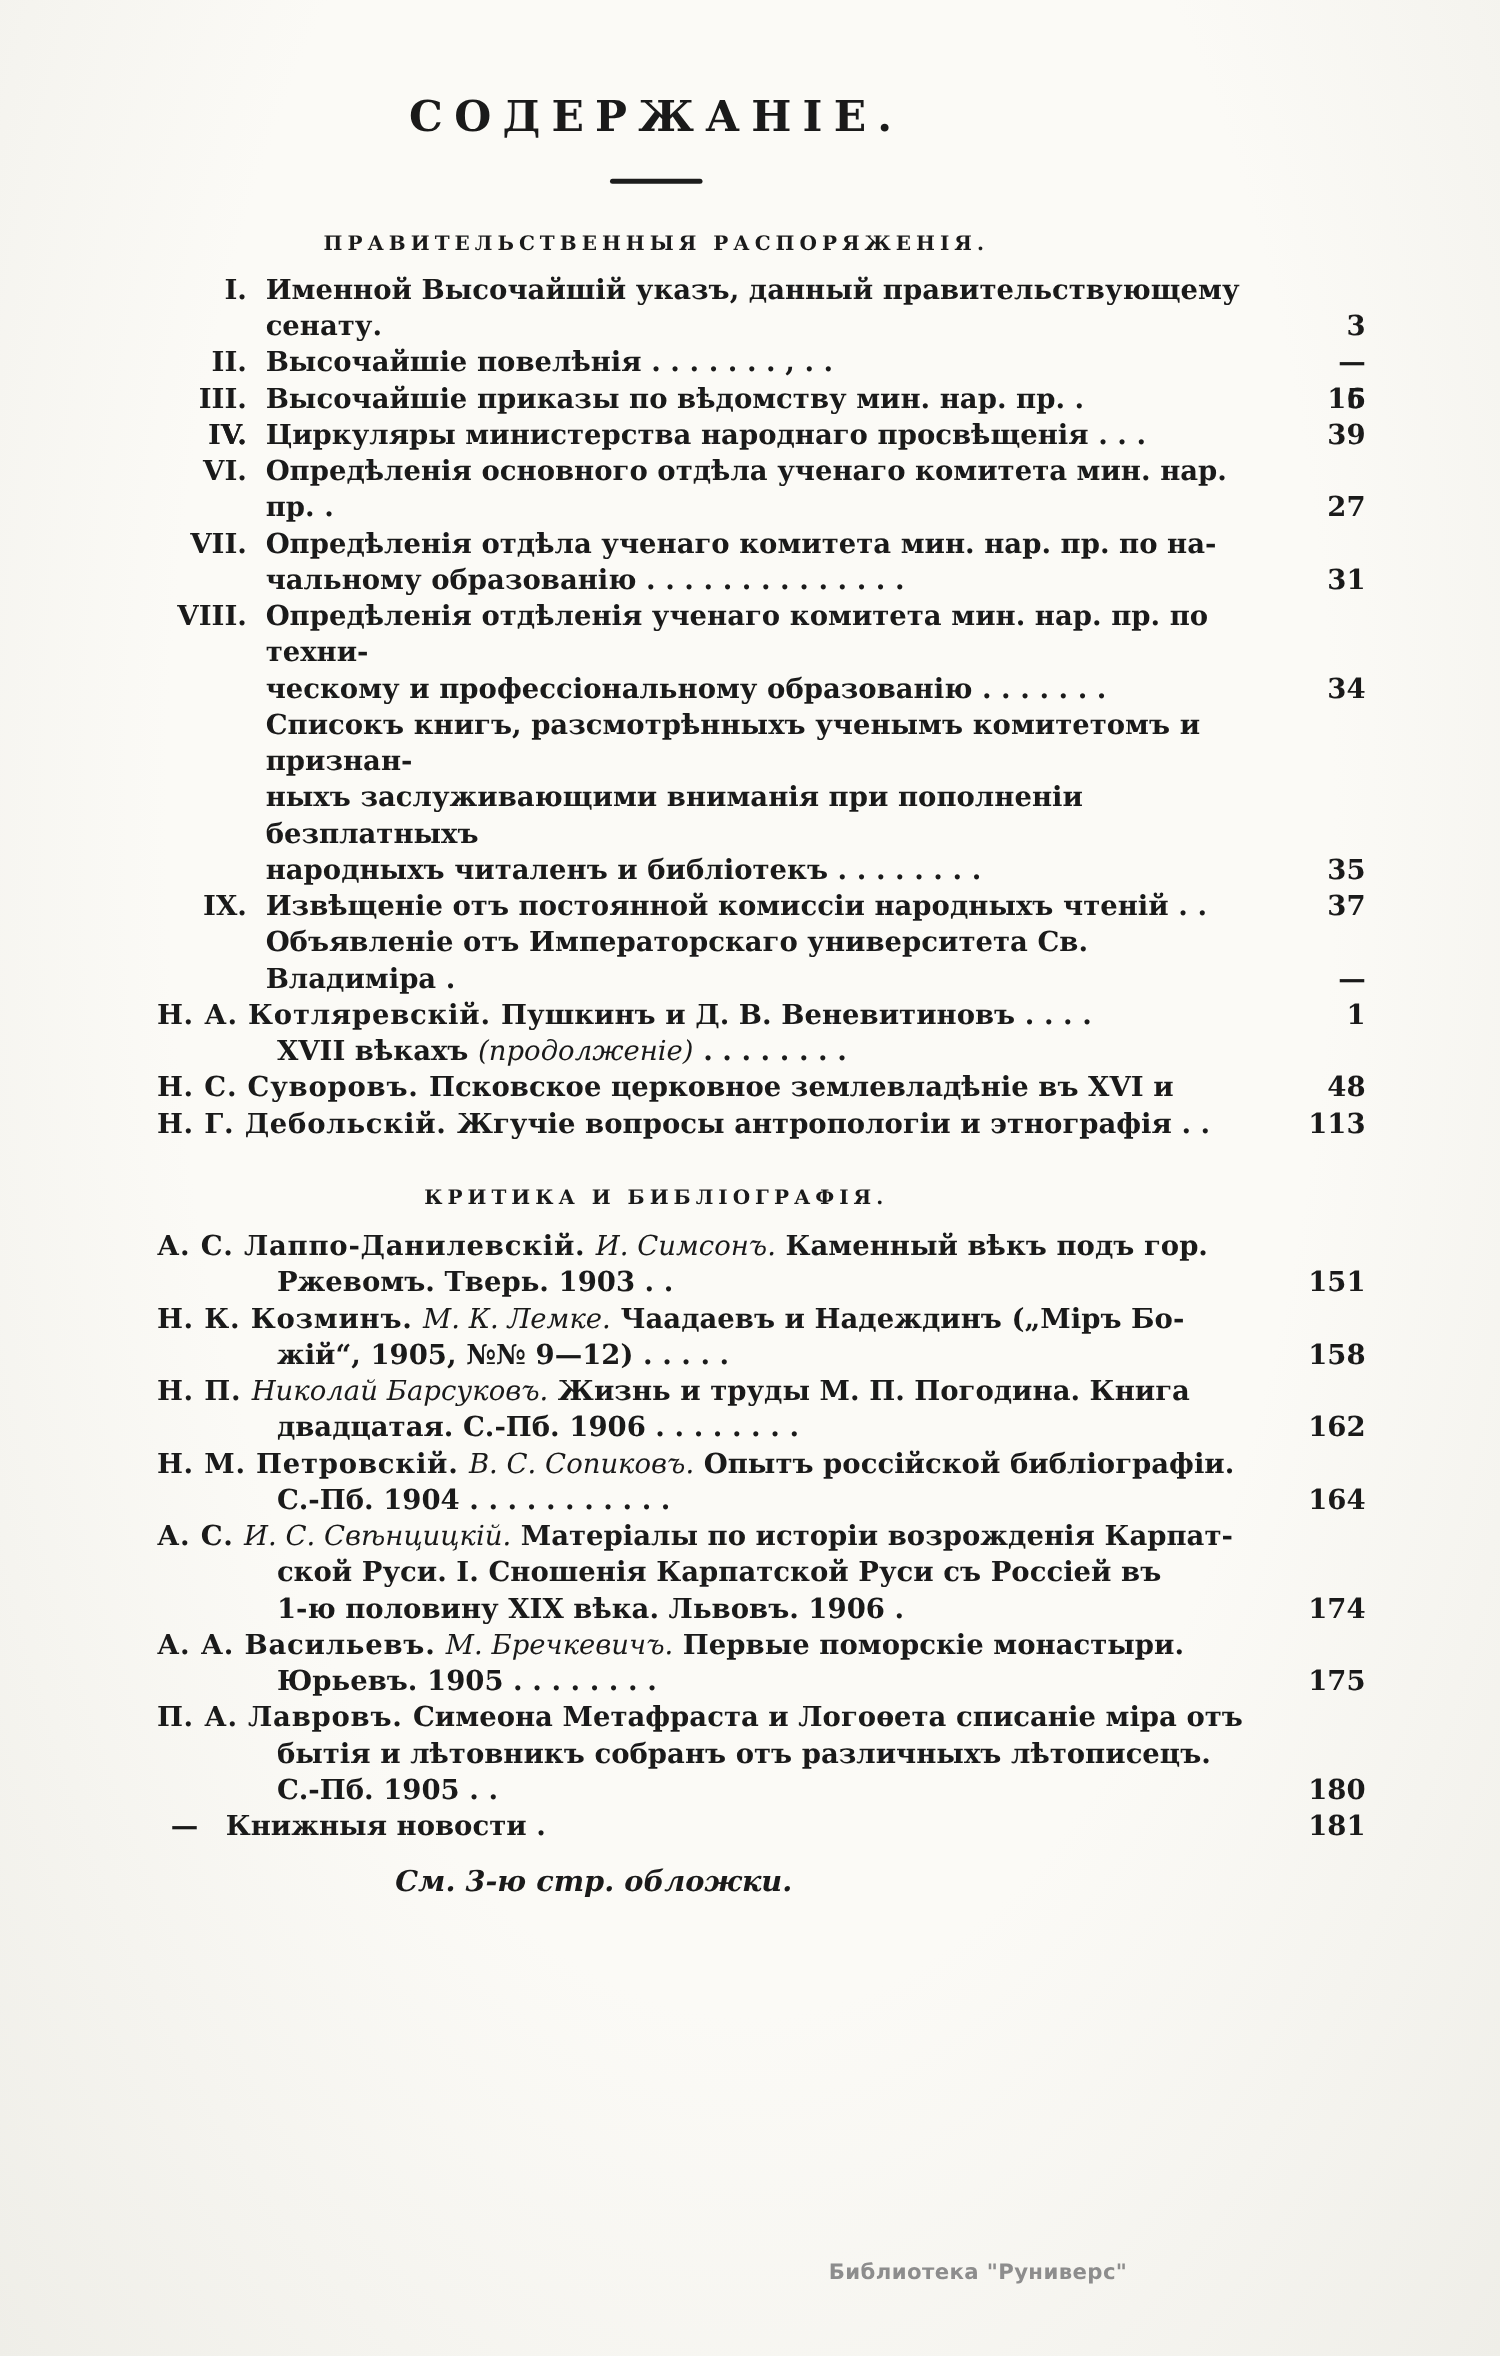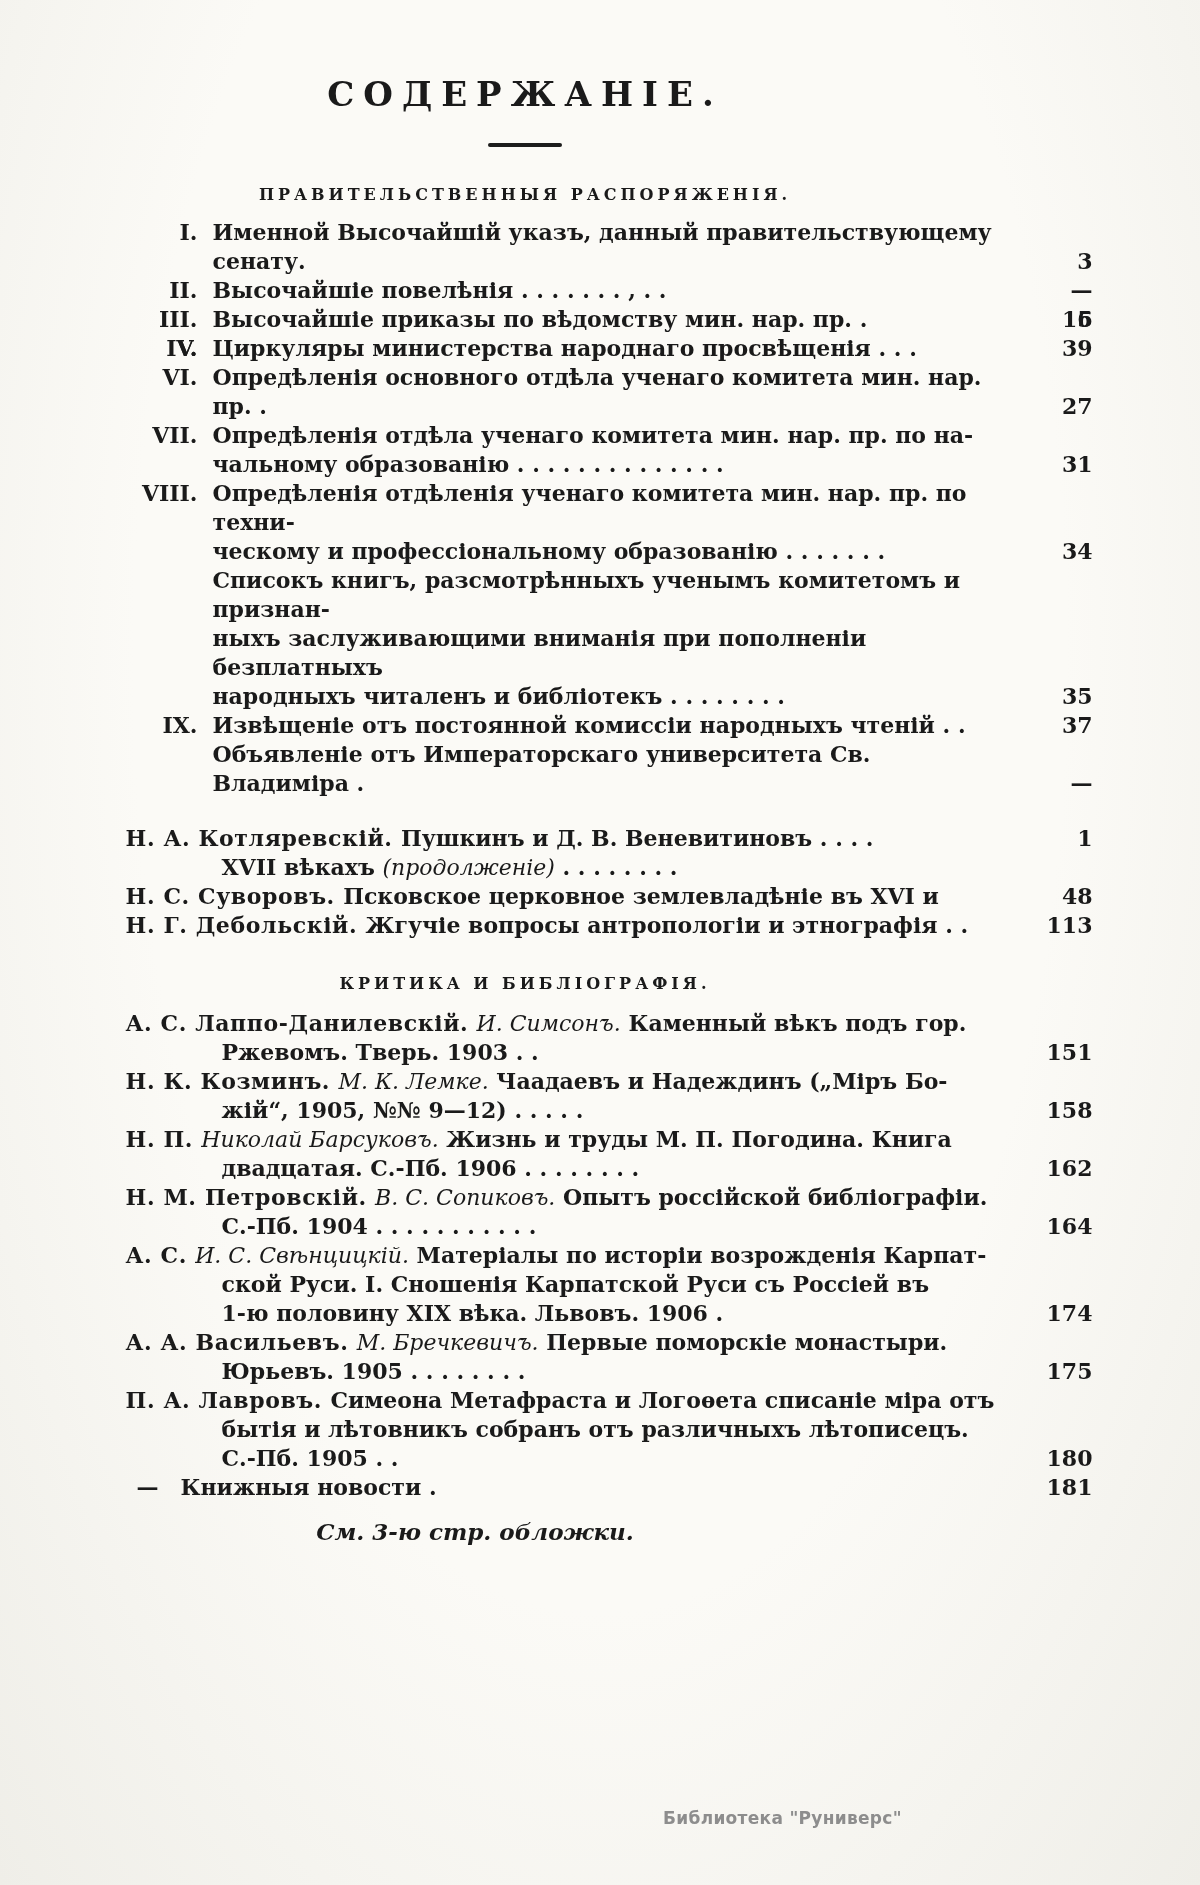--- a/index.html
+++ b/index.html
@@ -18,21 +18,21 @@
     margin: 0 150px 0 0; text-align: center;
     font-size: 34px; letter-spacing: 9px; font-weight: bold;
   }
   .title-rule-wrap { margin: 18px 150px 0 0; text-align: center; }
   .title-rule { display: inline-block; width: 74px; height: 4px; background: #1c1c1c; border-radius: 2px; }
 
   .section-heading {
     margin: 34px 150px 14px 0; text-align: center;
     font-size: 16px; font-weight: bold; letter-spacing: 4px;
   }
-  .sec-articles { margin-top: 26px; }
+  .sec-articles { }
   .sec-criticism .section-heading { margin-top: 34px; margin-bottom: 16px; }
 
   .toc-item {
     position: relative;
     font-size: 22px; line-height: 29px; font-weight: bold;
     padding-right: 85px;
   }
   .layout-numbered { padding-left: 105px; }
   .item-num { position: absolute; left: 0; top: 0; width: 90px; text-align: right; }
   .layout-hanging { padding-left: 18px; }

